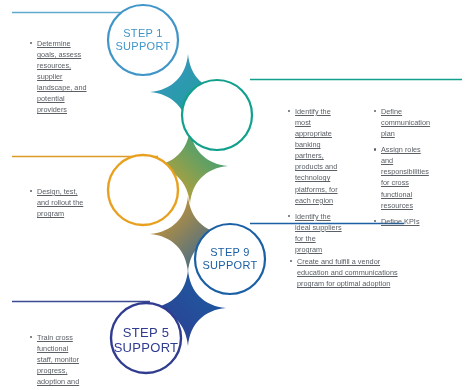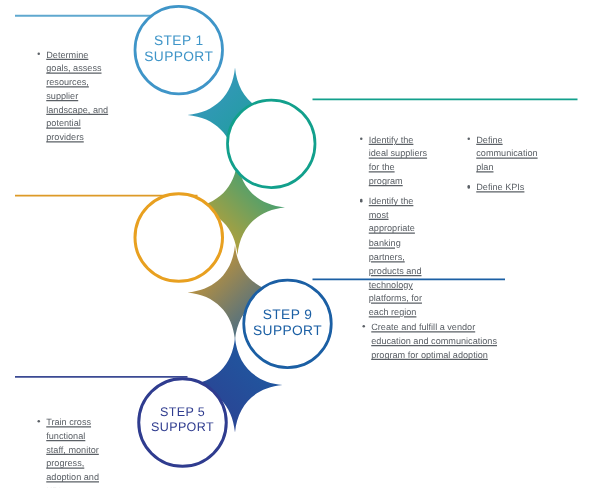--- a/index.html
+++ b/index.html
@@ -122,45 +122,51 @@
     <span class="l2">SUPPORT</span>
   </div>
 
 
 
   <div class="step-label" style="left:188px; top:246px; width:84px; color:#1b5fa4; font-size:11px;">
     <span class="l1">STEP 9</span>
     <span class="l2">SUPPORT</span>
   </div>
 
-  <div class="step-label" style="left:104px; top:325px; width:84px; color:#2f3c8f; font-size:10px;">
+  <div class="step-label" style="left:104px; top:325px; width:84px; color:#2f3c8f; font-size:13px;">
     <span class="l1">STEP 5</span>
     <span class="l2">SUPPORT</span>
   </div>
 
   <div class="desc" style="left:14px; top:22px; width:92px;">
     <ul>
       <li>Determine goals, assess resources, supplier landscape, and potential providers</li>
     </ul>
   </div>
 
   <div class="desc" style="left:272px; top:90px; width:88px;">
     <ul>
+      <li>Identify the most appropriate banking partners, products and technology platforms, for each region</li>
       <li>Identify the ideal suppliers for the program</li>
-      <li>Identify the most appropriate banking partners, products and technology platforms, for each region</li>
     </ul>
   </div>
 
   <div class="desc" style="left:358px; top:90px; width:86px;">
     <ul>
       <li>Define communication plan</li>
+      <li>Assign roles and responsibilities for cross functional resources</li>
       <li>Define KPIs</li>
     </ul>
   </div>
 
+  <div class="desc" style="left:14px; top:170px; width:92px;">
+    <ul>
+      <li>Design, test, and rollout the program</li>
+    </ul>
+  </div>
 
   <div class="desc" style="left:274px; top:240px; width:140px;">
     <ul>
       <li>Create and fulfill a vendor education and communications program for optimal adoption</li>
     </ul>
   </div>
 
   <div class="desc" style="left:14px; top:316px; width:86px;">
     <ul>
       <li>Train cross functional staff, monitor progress, adoption and KPIs</li>

